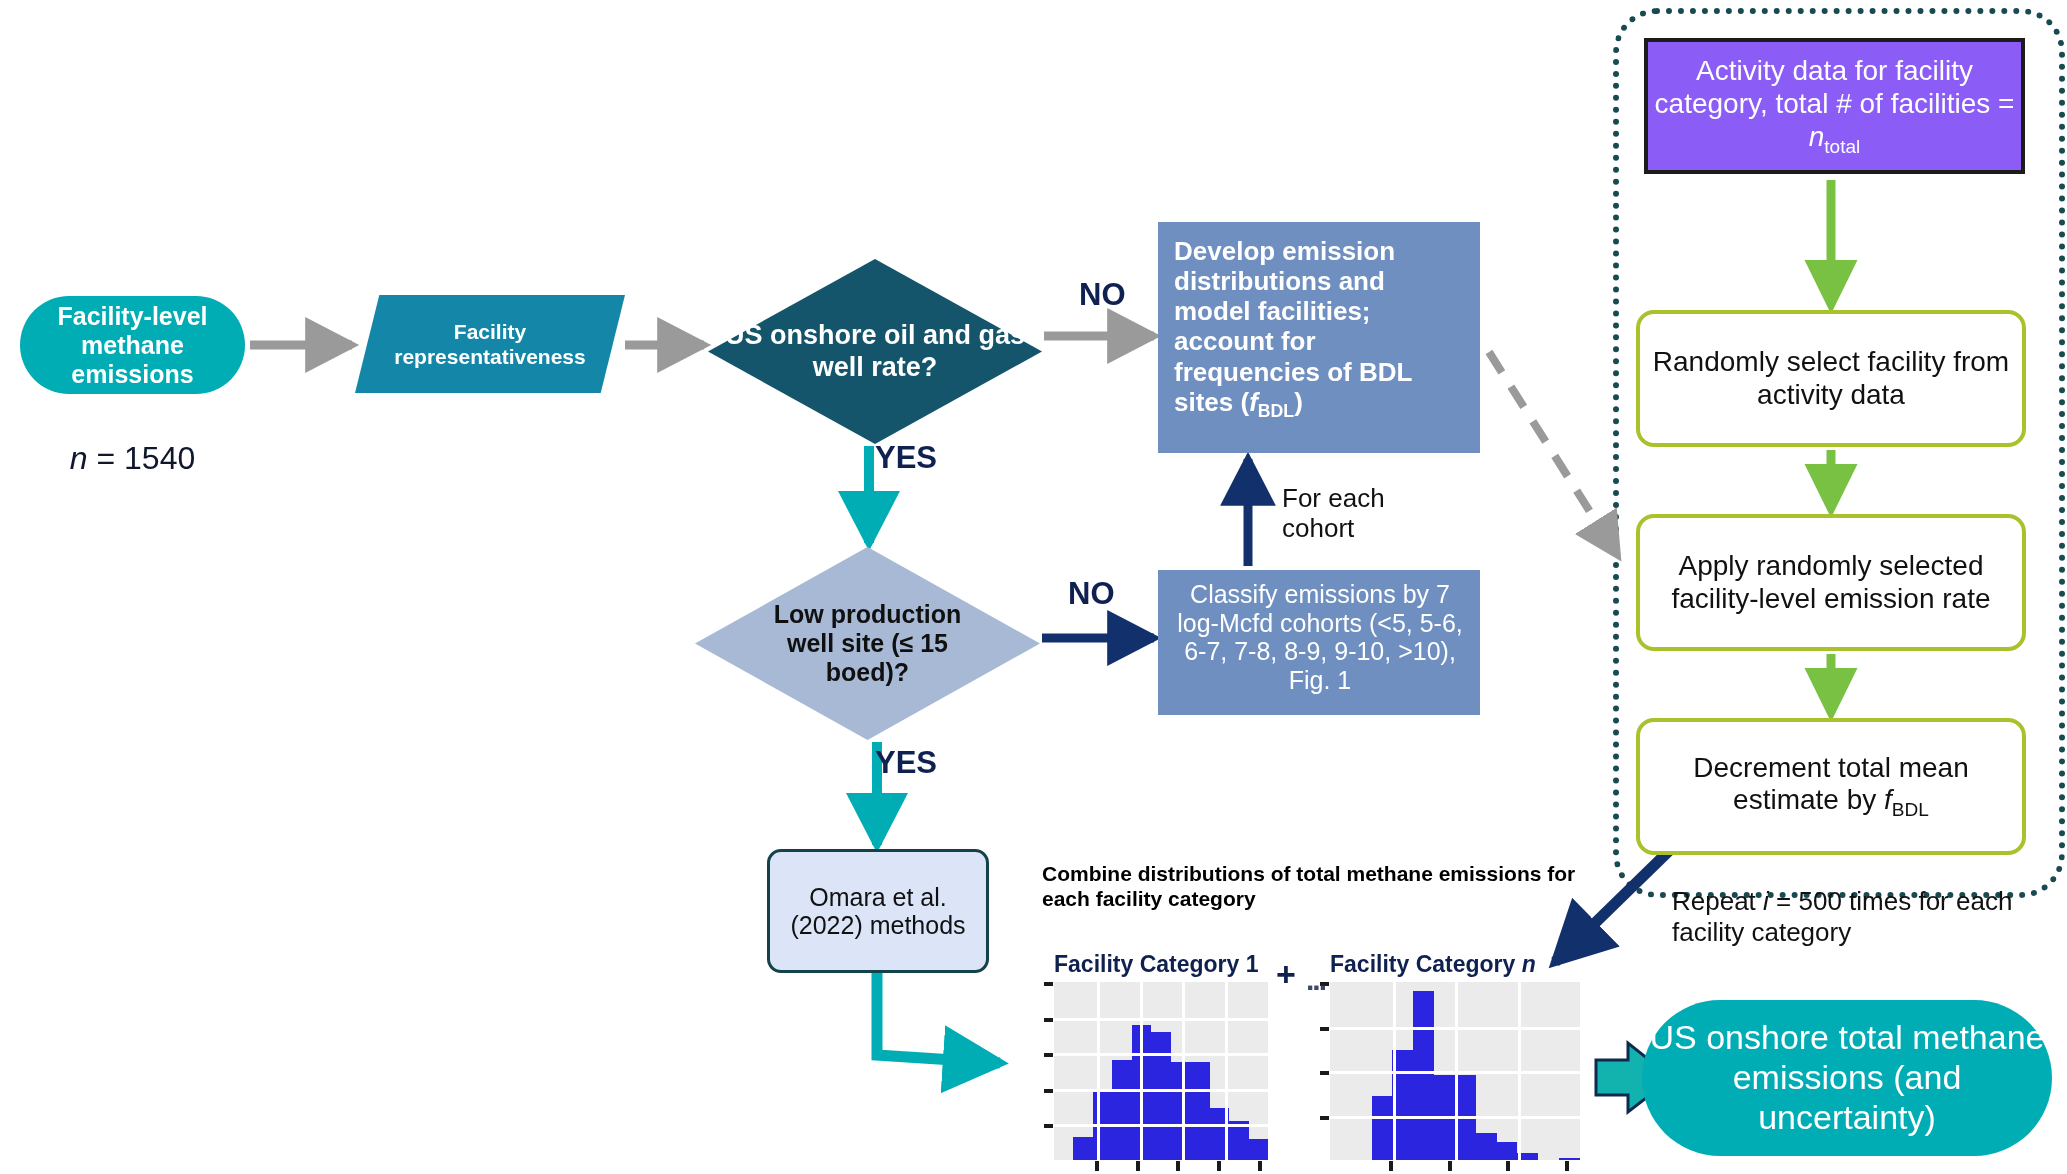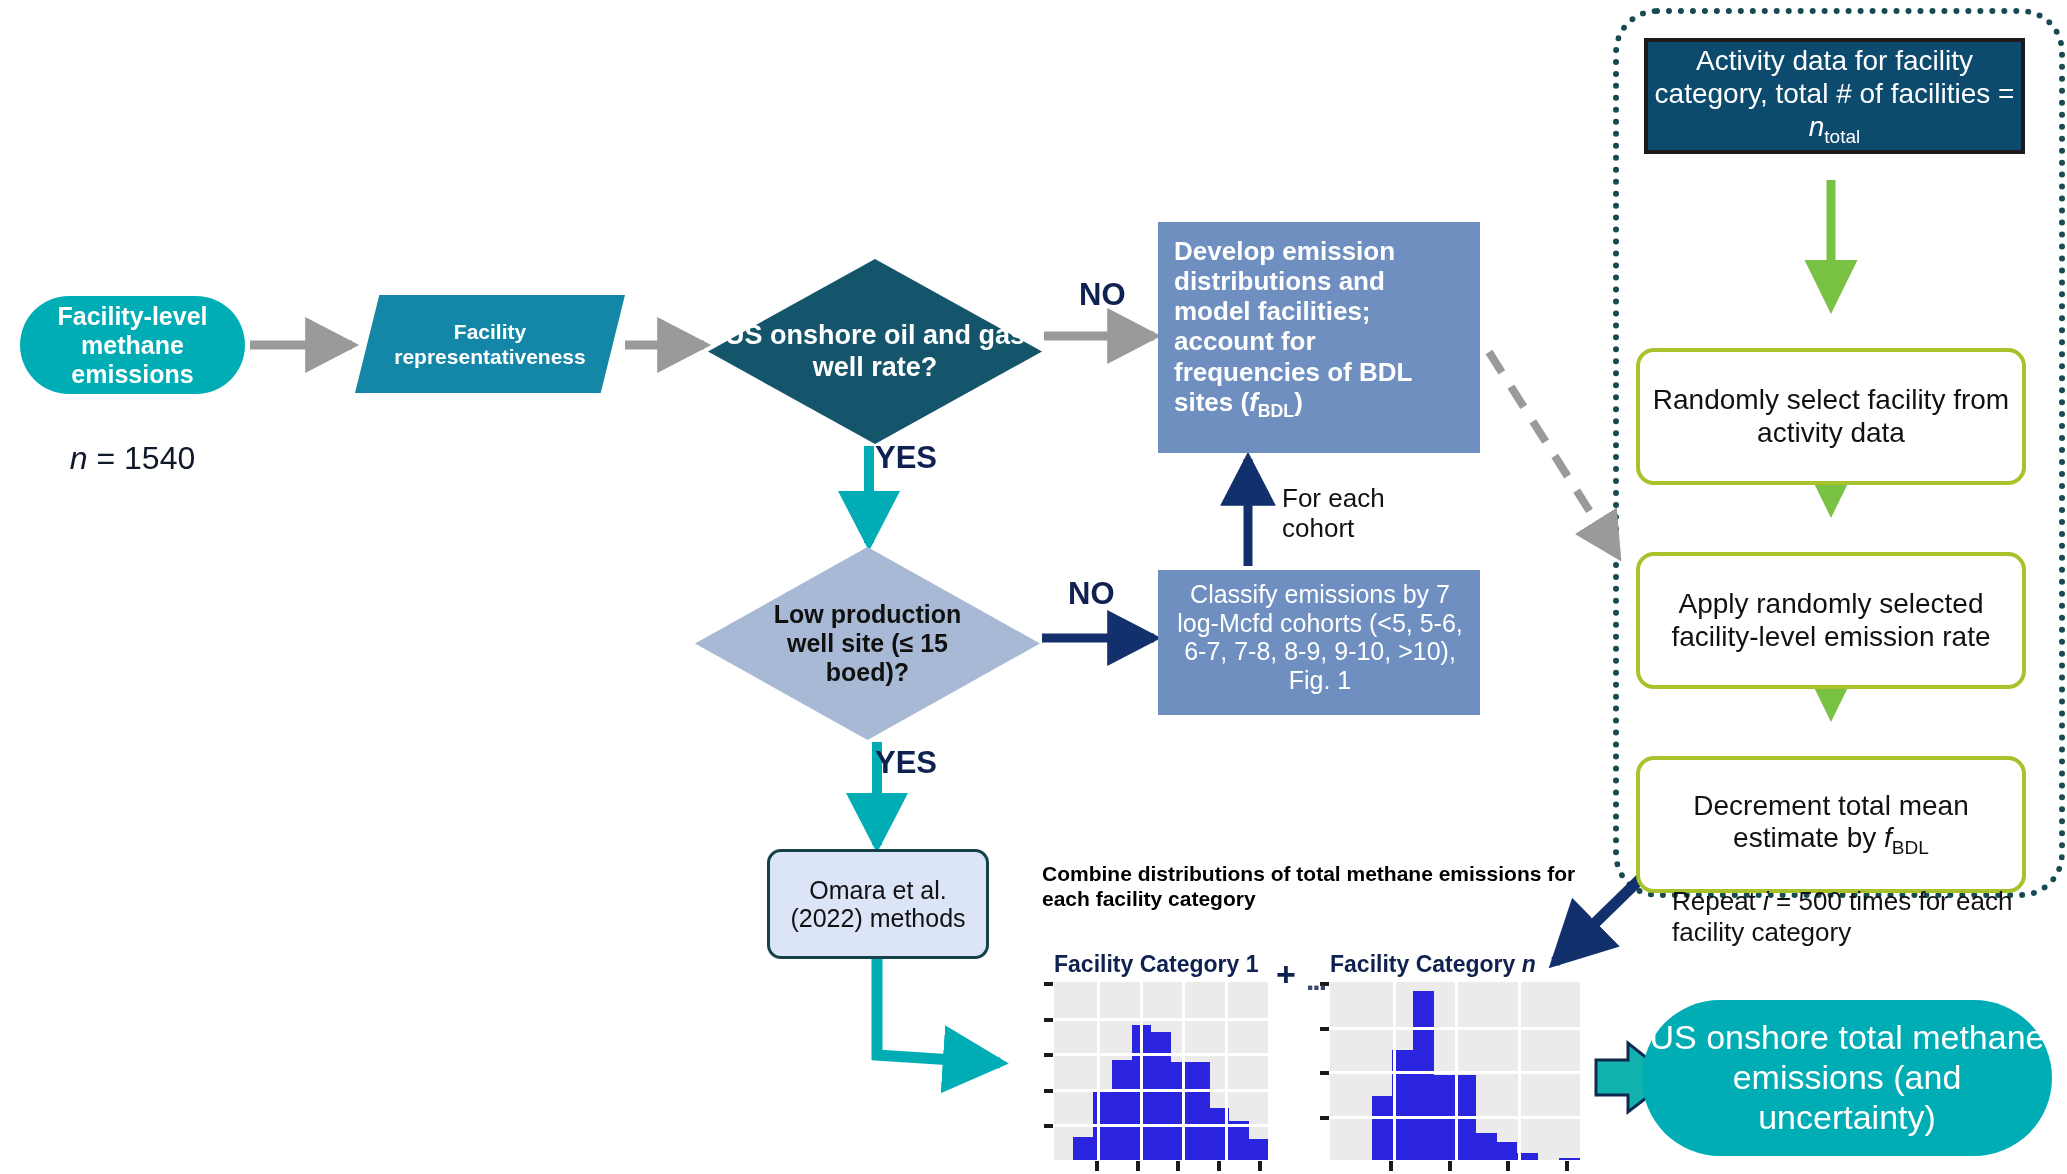--- a/index.html
+++ b/index.html
@@ -109,60 +109,59 @@
   #proc-classify {
     left: 1158px; top: 570px; width: 322px; height: 145px;
     padding: 10px 12px 8px 14px;
   }
   #proc-classify .txt {
     text-align: center; font-weight: normal; font-size: 25px; line-height: 1.14;
   }
 
   
   #omara-node {
-    left: 767px; top: 849px; width: 222px; height: 110px;
+    left: 767px; top: 849px; width: 222px; height: 124px;
     background: #DCE4F7;
     border: 3px solid #14414A;
     border-radius: 14px;
     color: #111111;
     font-size: 25px;
     line-height: 1.14;
   }
 
   
   #sim-container {
     position: absolute;
     left: 1613px; top: 8px; width: 440px; height: 878px;
     border: 6px dotted #184A52;
     border-radius: 44px;
     z-index: 2;
   }
   #activity-node {
-    left: 1644px; top: 38px; width: 381px; height: 116px;
-    background: #0c4a6e;
+    left: 1644px; top: 38px; width: 381px; height: 136px;
+    background: #8b5cf6;
     border: 4px solid #1C1C1C;
     color: #ffffff;
     font-size: 28px;
     line-height: 1.18;
   }
   .greenbox {
     position: absolute;
     background: #ffffff;
     border: 4px solid #A7C22A;
     border-radius: 18px;
     color: #111111;
     box-sizing: border-box;
     display: flex;
     align-items: center;
     justify-content: center;
     text-align: center;
     font-size: 28px;
     line-height: 1.17;
     z-index: 5;
-    margin-top: 38px;
   }
   #green-select { left: 1636px; top: 310px; width: 390px; height: 137px; }
   #green-apply  { left: 1636px; top: 514px; width: 390px; height: 137px; }
   #green-decr   { left: 1636px; top: 718px; width: 390px; height: 137px; }
 
   
   #final-node {
     left: 1642px; top: 1000px; width: 410px; height: 156px;
     background: #00ADB5;
     border-radius: 78px;

